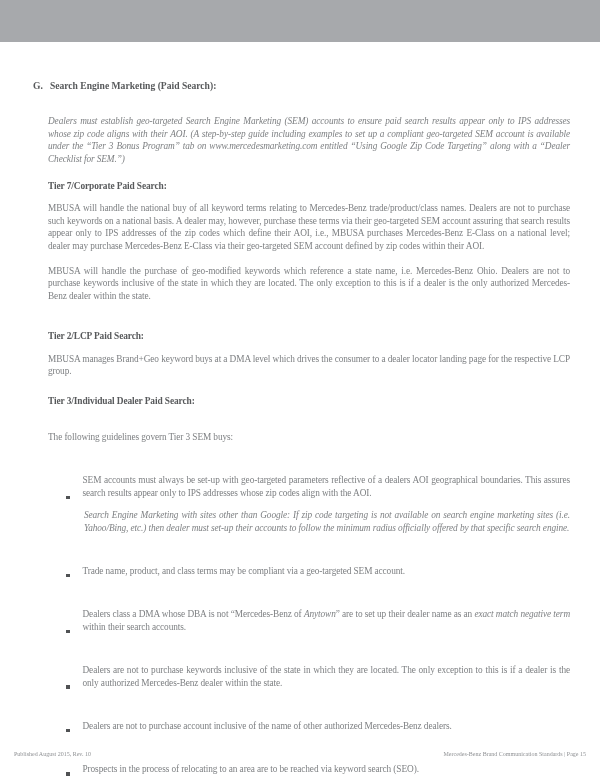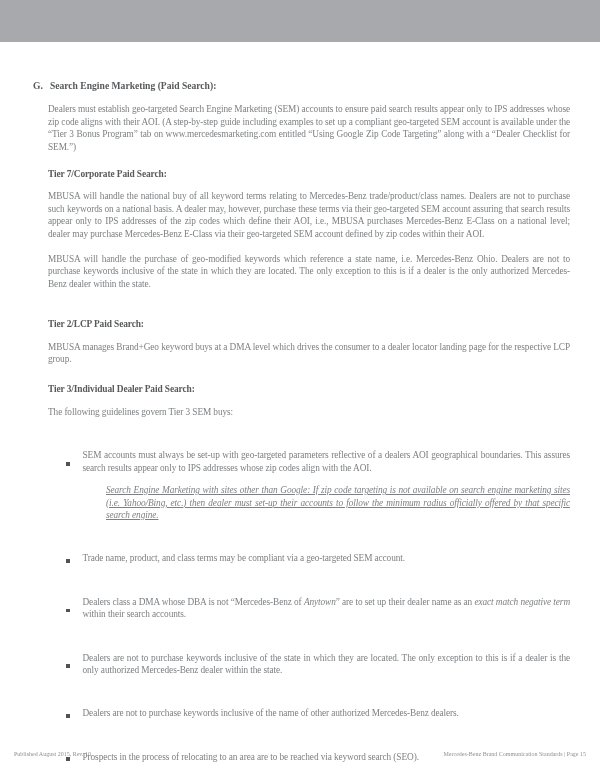--- a/index.html
+++ b/index.html
@@ -36,56 +36,55 @@
     letter-spacing: 0;
   }
   .section-heading .letter { margin-right: 7px; }
 
   .indent { margin-left: 15px; }
 
   .para {
     text-align: justify;
     margin-top: 10px;
   }
-  .para.intro { margin-top: 11px; }
+  .para.intro { margin-top: 23px; font-style: italic; }
 
   .sub-heading {
     margin-top: 15px;
     font-weight: bold;
     font-size: 9.4px;
     color: #57595b;
   }
 
-  .plain { margin-top: 11px; }
+  .plain { margin-top: 24px; }
 
   .bullet-list { margin-top: 9px; list-style: none; }
 
   .bullet-item {
     display: flex;
-    align-items: center;
+    align-items: flex-end;
     margin-bottom: 10px;
     margin-top: 31px;
   }
   .bullet-marker {
     flex: 0 0 auto;
     width: 3.5px;
     height: 3.5px;
     background: #505254;
     margin: 4.5px 13px 0 18px;
   }
   .bullet-text {
     flex: 1 1 auto;
     text-align: justify;
   }
 
   .note {
-    margin: 9px 0 11px 58px;
+    margin: 9px 0 11px 36px;
     font-style: italic;
     text-align: justify;
-    text-decoration: underline;
   }
 
   .it { font-style: italic; }
 
   .footer {
     position: absolute;
     left: 14px;
     right: 14px;
     top: 751px;
     display: flex;
@@ -137,21 +136,21 @@
         <li class="bullet-item">
           <span class="bullet-marker"></span>
           <span class="bullet-text"><span>Dealers class a DMA whose DBA is not  “Mercedes-Benz of </span><span class="it">Anytown</span><span>” are to set up their dealer name as an </span><span class="it">exact match negative term</span><span> within their search accounts.</span></span>
         </li>
         <li class="bullet-item">
           <span class="bullet-marker"></span>
           <span class="bullet-text"><span>Dealers are not to purchase keywords inclusive of the state in which they are located.  The only exception to this is if a dealer is the only authorized Mercedes-Benz dealer within the state.</span></span>
         </li>
         <li class="bullet-item">
           <span class="bullet-marker"></span>
-          <span class="bullet-text"><span>Dealers are not to purchase keywords inclusive of the name of other authorized Mercedes-Benz dealers.</span></span>
+          <span class="bullet-text"><span>Dealers are not to purchase account inclusive of the name of other authorized Mercedes-Benz dealers.</span></span>
         </li>
         <li class="bullet-item">
           <span class="bullet-marker"></span>
           <span class="bullet-text"><span>Prospects in the process of relocating to an area are to be reached via keyword search (SEO).</span></span>
         </li>
       </ul>
 
     </div>
   </div>
 

